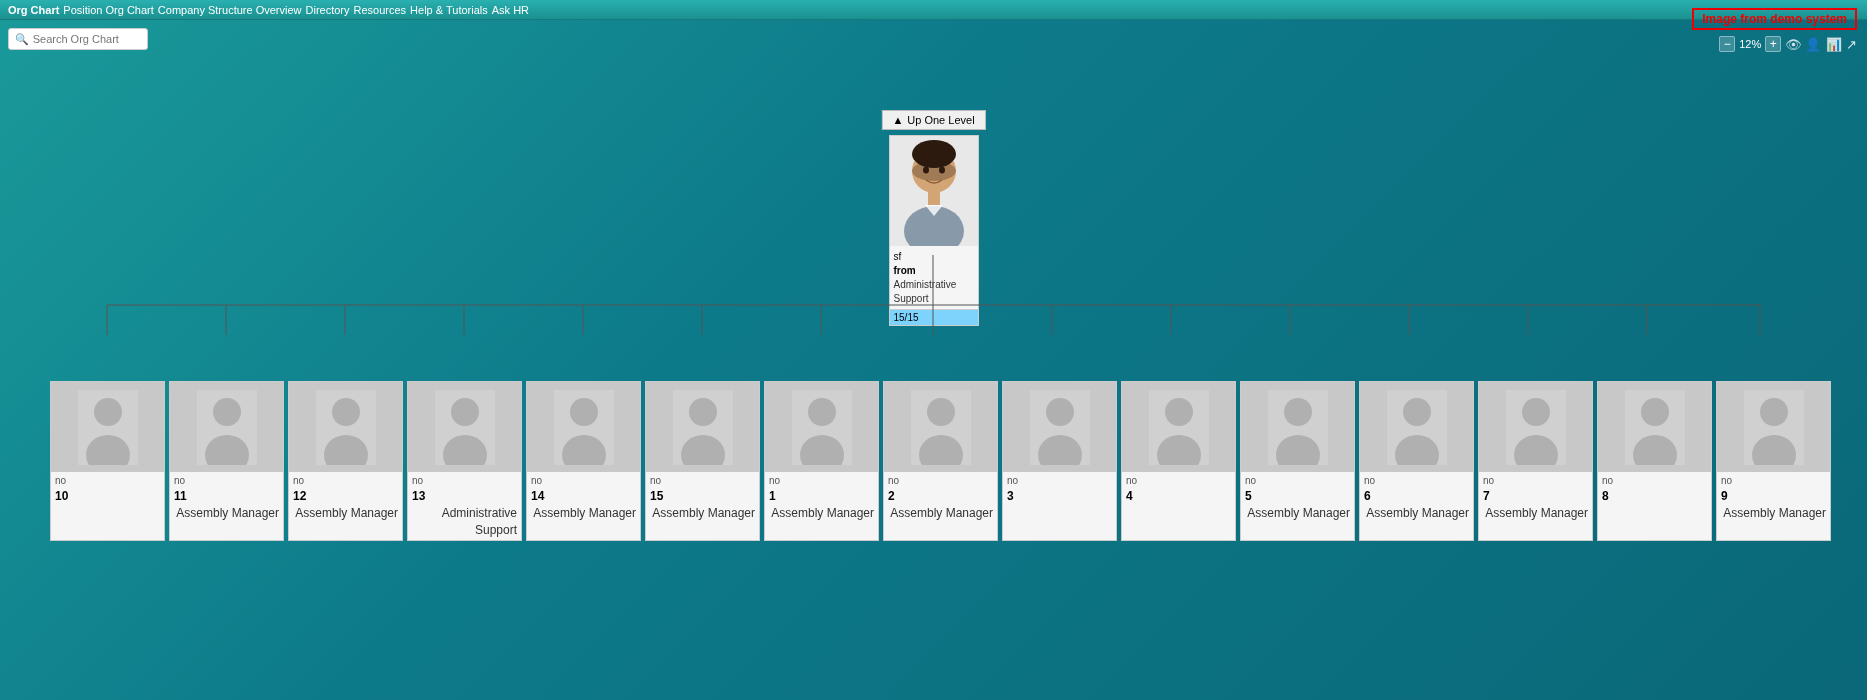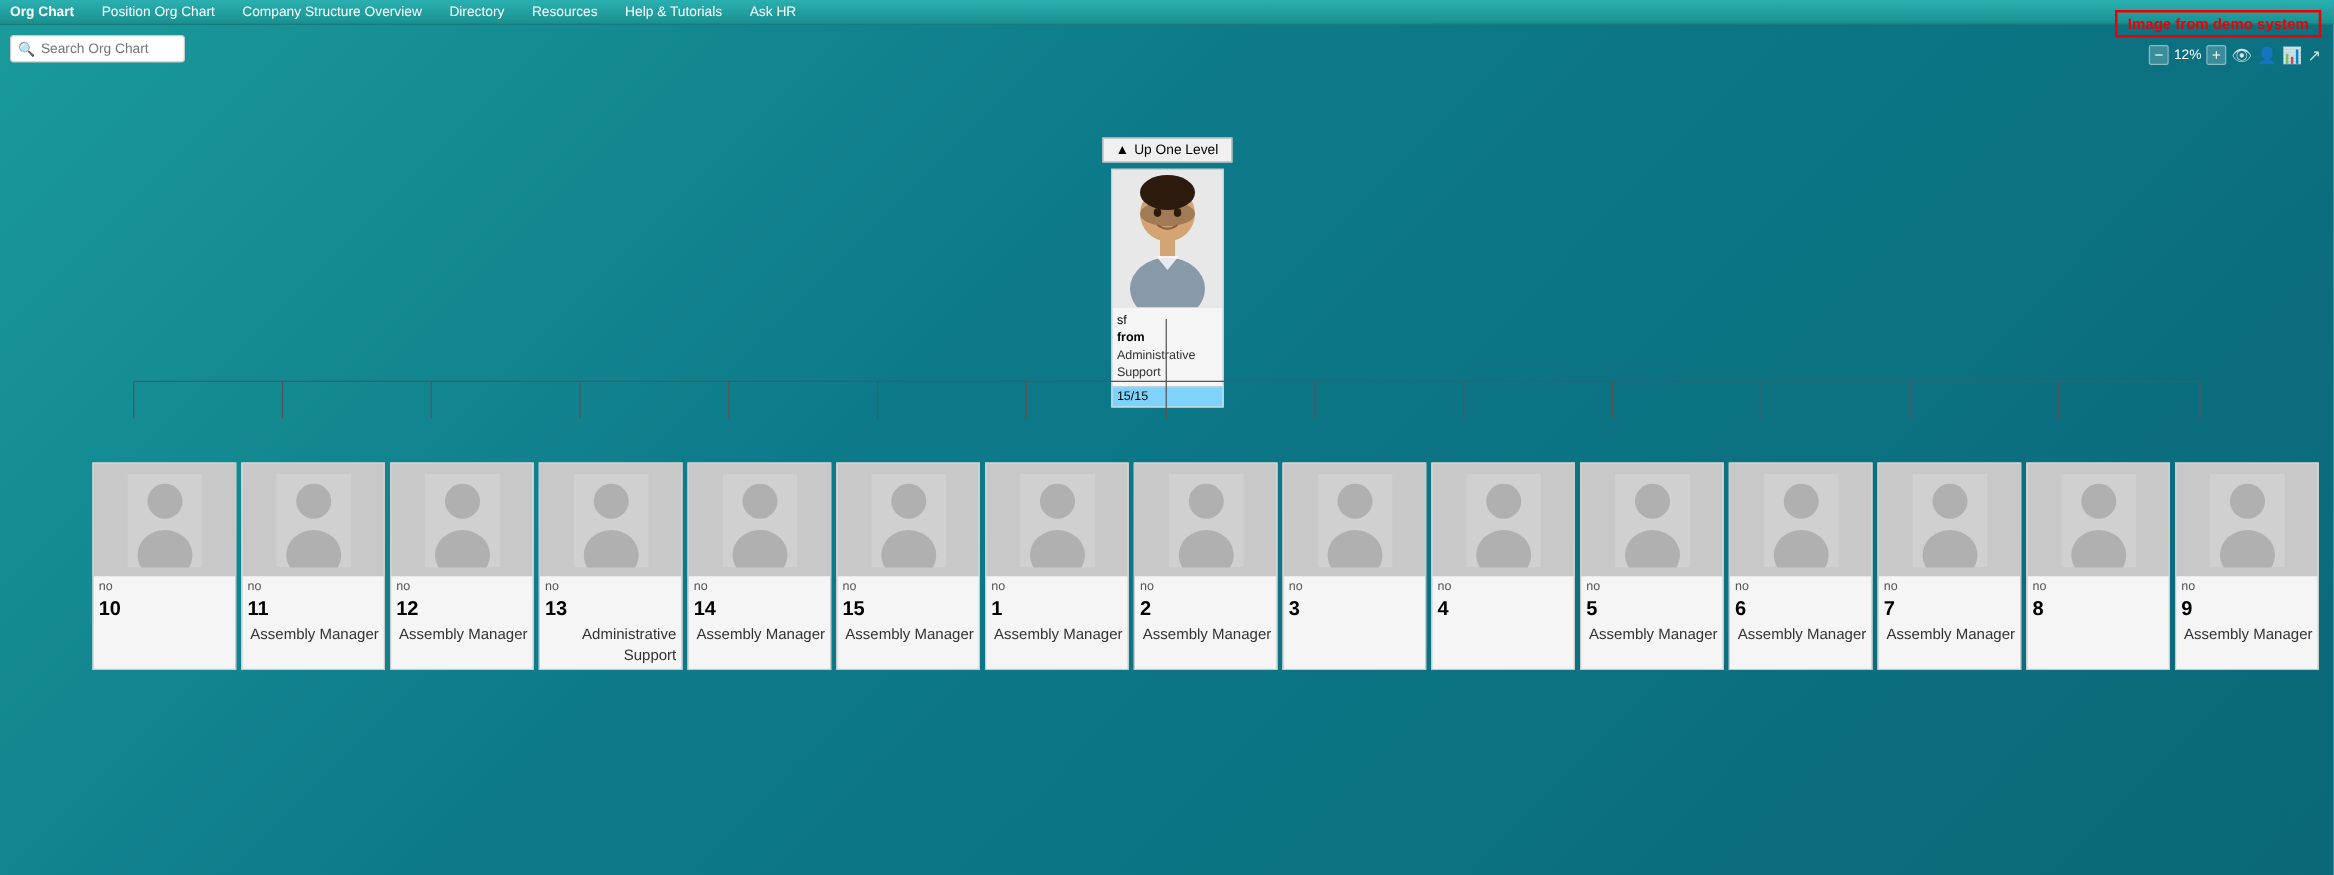--- a/index.html
+++ b/index.html
@@ -12,21 +12,21 @@
       background: linear-gradient(135deg, #1a9a9a 0%, #0d7a8a 40%, #0a6878 100%);
     }
 
     
     #top-nav {
       display: flex;
       align-items: center;
       background: linear-gradient(to bottom, #2ab0b0, #1a9090);
       height: 20px;
       padding: 0 8px;
-      gap: 22px;
+      gap: 4px;
       border-bottom: 1px solid #1a7a7a;
     }
     .nav-item {
       color: #fff;
       font-size: 11px;
       cursor: pointer;
       white-space: nowrap;
     }
     .nav-item.active {
       font-weight: bold;
@@ -171,27 +171,26 @@
       border-top: 1px solid #ccc;
       margin-top: 3px;
       padding: 2px 4px;
       font-size: 10px;
       background: #7dd3fc;
     }
 
     
     #children-row {
       position: absolute;
-      top: 310px;
+      top: 321px;
       left: 50px;
       right: 50px;
       display: flex;
       gap: 4px;
       justify-content: space-between;
-      margin-left: 24px;
     }
 
     .child-node {
       width: 115px;
       border: 1px solid #ccc;
       background: #f5f5f5;
       display: flex;
       flex-direction: column;
       flex-shrink: 0;
     }
@@ -208,21 +207,21 @@
       padding: 2px 4px;
       font-size: 10px;
       line-height: 1.4;
     }
     .child-node .node-no {
       color: #555;
       font-size: 10px;
     }
     .child-node .node-id {
       font-weight: bold;
-      font-size: 16px;
+      font-size: 12px;
     }
     .child-node .node-role {
       font-size: 12px;
       color: #333;
       text-align: right;
     }
     .person-silhouette-sm {
       width: 60px;
       height: 75px;
       fill: #aaa;

